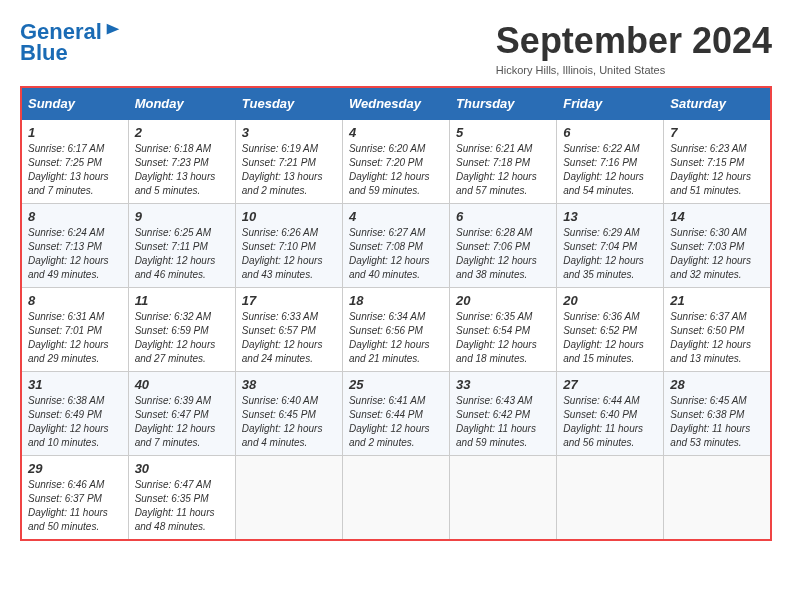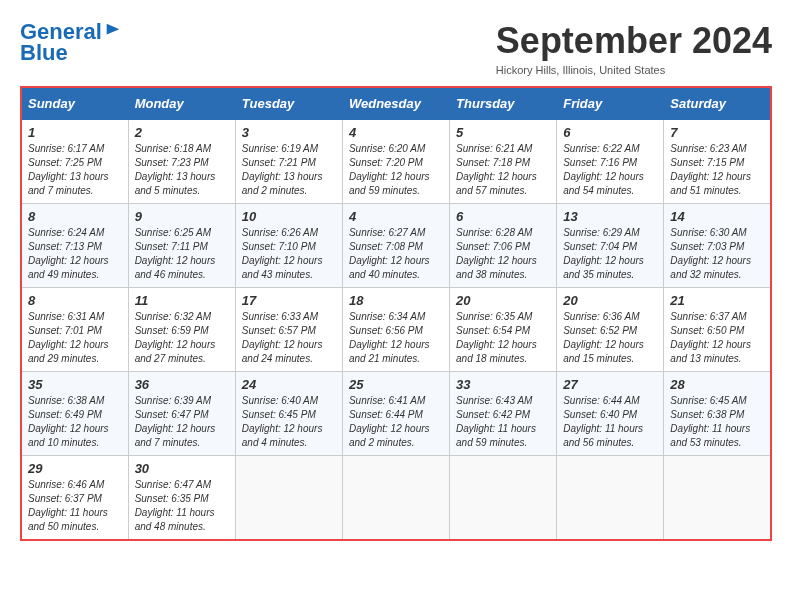--- a/index.html
+++ b/index.html
@@ -294,37 +294,37 @@
           <span class="day-num">21</span>
           <div class="cell-text">
             Sunrise: 6:37 AM<br>
             Sunset: 6:50 PM<br>
             Daylight: 12 hours and 13 minutes.
           </div>
         </td>
       </tr>
       <tr class="row-alt">
         <td>
-          <span class="day-num">35</span>
+          <span class="day-num">31</span>
           <div class="cell-text">
             Sunrise: 6:38 AM<br>
             Sunset: 6:49 PM<br>
             Daylight: 12 hours and 10 minutes.
           </div>
         </td>
         <td>
-          <span class="day-num">36</span>
+          <span class="day-num">40</span>
           <div class="cell-text">
             Sunrise: 6:39 AM<br>
             Sunset: 6:47 PM<br>
             Daylight: 12 hours and 7 minutes.
           </div>
         </td>
         <td>
-          <span class="day-num">24</span>
+          <span class="day-num">38</span>
           <div class="cell-text">
             Sunrise: 6:40 AM<br>
             Sunset: 6:45 PM<br>
             Daylight: 12 hours and 4 minutes.
           </div>
         </td>
         <td>
           <span class="day-num">25</span>
           <div class="cell-text">
             Sunrise: 6:41 AM<br>

